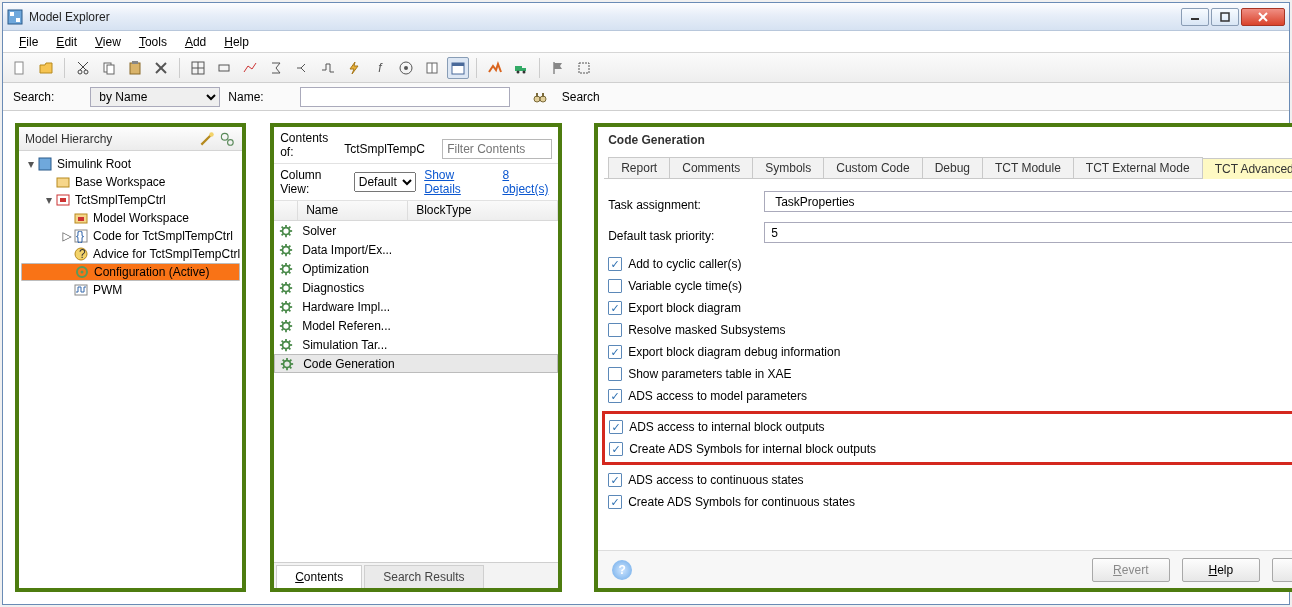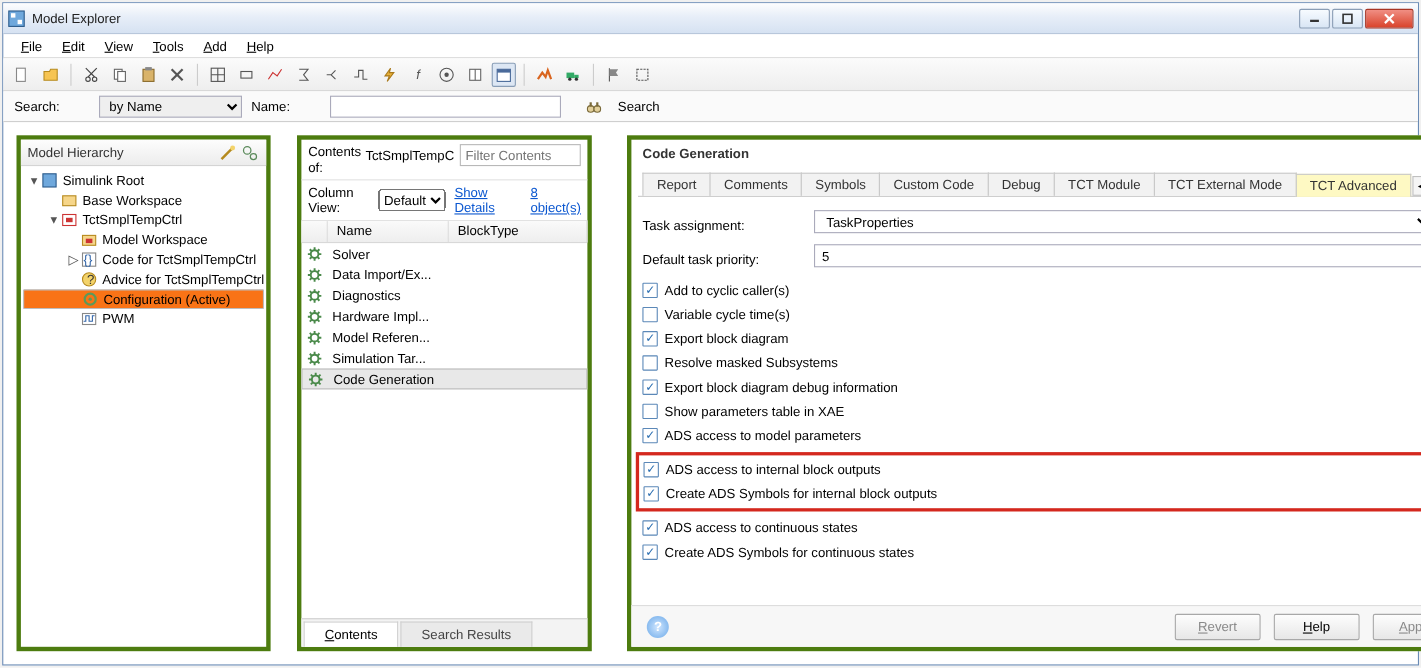--- a/index.html
+++ b/index.html
@@ -36,21 +36,21 @@
 .panel-head { height:24px; display:flex; align-items:center; padding:2px 6px; background:linear-gradient(#fdfdfd,#ececec); border-bottom:1px solid #d4d4d4; font-weight:normal; color:#333;}
 .panel-head .spacer{flex:1;}
 .panel-head .hicon{width:18px;height:18px;margin-left:2px;}
 
 .tree { flex:1; overflow:auto; padding:4px 2px; }
 .tree-row { display:flex; align-items:center; height:18px; padding-left:4px; white-space:nowrap;}
 .tree-row .tw{width:12px;display:inline-flex;justify-content:center;color:#555;}
 .tree-row .ic{width:16px;height:16px;margin-right:4px;display:inline-flex;align-items:center;justify-content:center;}
 .tree-row.sel{background:#f97316;border:1px solid #bdbdbd;border-radius:1px;}
 
-.contents-bar{padding:4px 6px;display:flex;align-items:flex-start;gap:0;border-bottom:1px solid #e2e2e2;}
+.contents-bar{padding:4px 6px;display:flex;align-items:flex-end;gap:12px;border-bottom:1px solid #e2e2e2;}
 .contents-bar input{height:20px;border:1px solid #b8b8b8;padding:1px 4px;}
 .contents-bar .ro{border:none;background:transparent;width:90px;}
 .contents-bar .filter{width:110px;color:#888;}
 .colview{padding:4px 6px;display:flex;align-items:center;gap:8px;border-bottom:1px solid #e2e2e2;}
 .colview select{height:20px;width:70px;}
 .link{color:#0b57d0;text-decoration:underline;cursor:pointer;}
 
 .listhead{display:flex;height:20px;border-bottom:1px solid #d8d8d8;background:linear-gradient(#fafafa,#eee);}
 .listhead .col{padding:2px 8px;border-right:1px solid #ddd;}
 .listhead .c1{width:24px;}
@@ -447,20 +447,38 @@
                   <line x1="8" y1="12" x2="8" y2="15"></line>
                   <line x1="1" y1="8" x2="4" y2="8"></line>
                   <line x1="12" y1="8" x2="15" y2="8"></line>
                   <line x1="3" y1="3" x2="5" y2="5"></line>
                   <line x1="11" y1="11" x2="13" y2="13"></line>
                   <line x1="13" y1="3" x2="11" y2="5"></line>
                   <line x1="5" y1="11" x2="3" y2="13"></line>
                 </g>
               </svg>
             </span>
+            <span class="c2">Optimization</span>
+          </div>
+          <div class="list-row">
+            <span class="c1">
+              <svg class="gear" viewBox="0 0 16 16">
+                <circle cx="8" cy="8" r="4" fill="none" stroke="#4a8a4a" stroke-width="2"></circle>
+                <g stroke="#4a8a4a" stroke-width="2">
+                  <line x1="8" y1="1" x2="8" y2="4"></line>
+                  <line x1="8" y1="12" x2="8" y2="15"></line>
+                  <line x1="1" y1="8" x2="4" y2="8"></line>
+                  <line x1="12" y1="8" x2="15" y2="8"></line>
+                  <line x1="3" y1="3" x2="5" y2="5"></line>
+                  <line x1="11" y1="11" x2="13" y2="13"></line>
+                  <line x1="13" y1="3" x2="11" y2="5"></line>
+                  <line x1="5" y1="11" x2="3" y2="13"></line>
+                </g>
+              </svg>
+            </span>
             <span class="c2">Diagnostics</span>
           </div>
           <div class="list-row">
             <span class="c1">
               <svg class="gear" viewBox="0 0 16 16">
                 <circle cx="8" cy="8" r="4" fill="none" stroke="#4a8a4a" stroke-width="2"></circle>
                 <g stroke="#4a8a4a" stroke-width="2">
                   <line x1="8" y1="1" x2="8" y2="4"></line>
                   <line x1="8" y1="12" x2="8" y2="15"></line>
                   <line x1="1" y1="8" x2="4" y2="8"></line>

